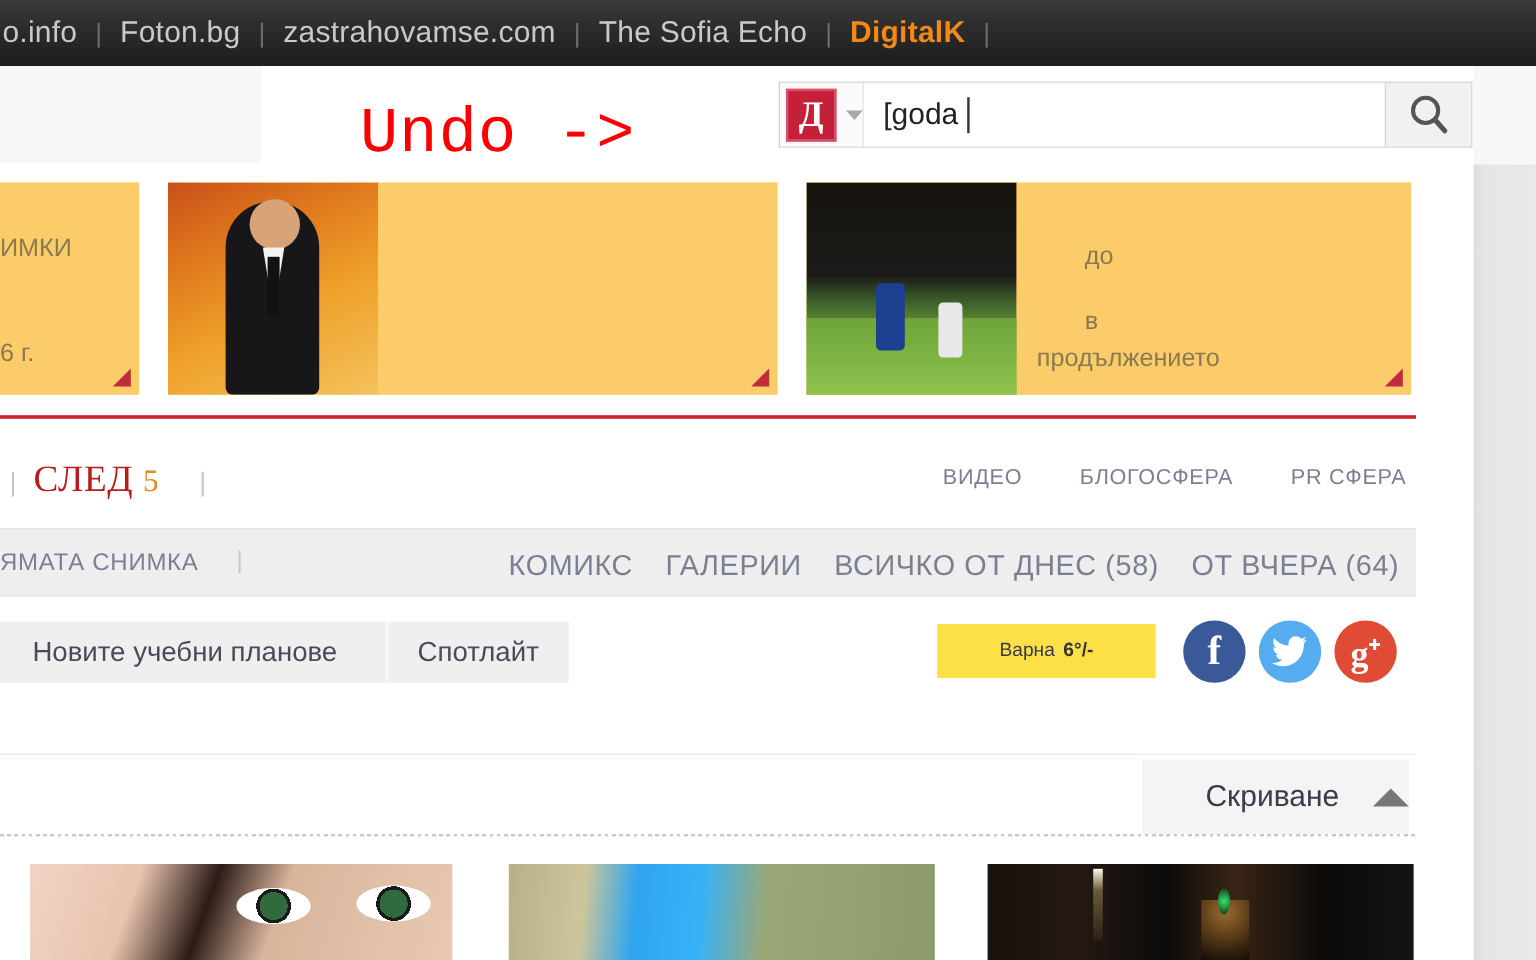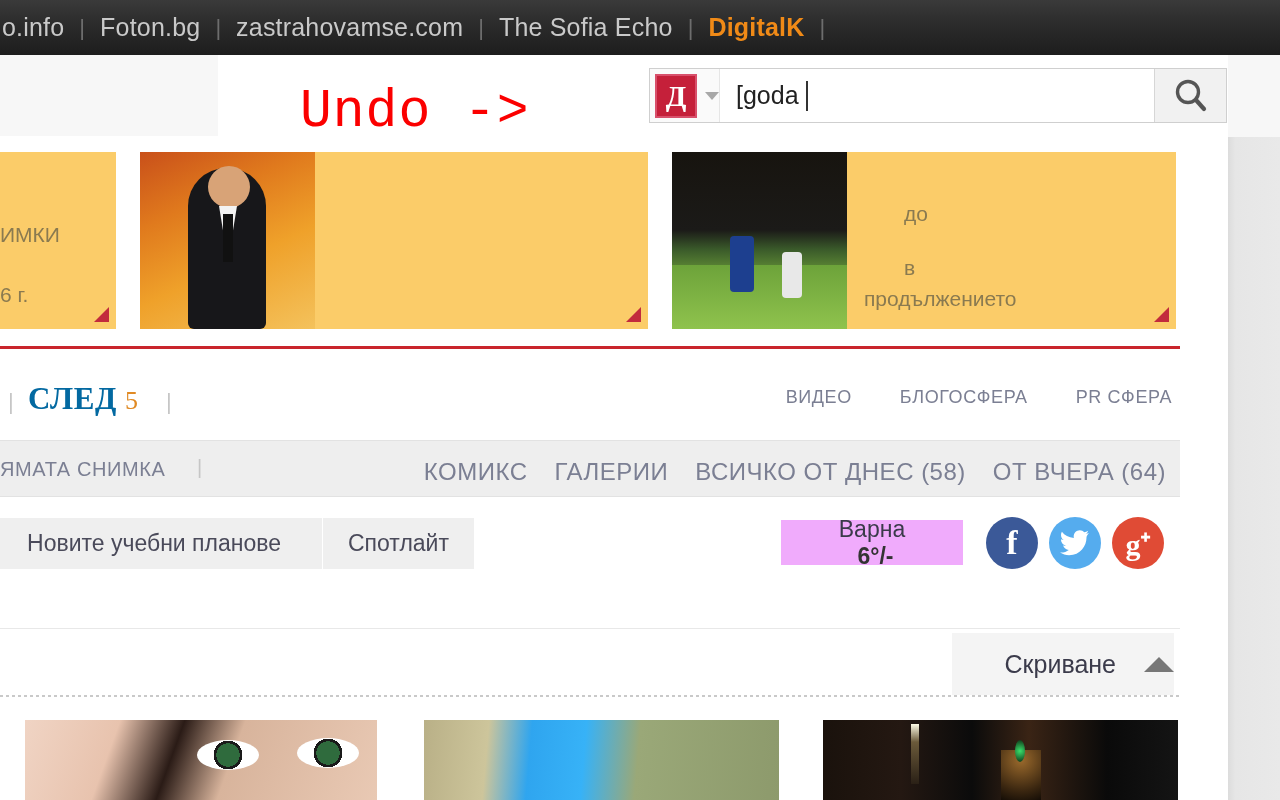--- a/index.html
+++ b/index.html
@@ -90,21 +90,21 @@
     white-space: nowrap;
   }
   .card .corner {
     position: absolute; right: 7px; bottom: 7px;
     width: 0; height: 0;
     border-left: 15px solid transparent;
     border-bottom: 15px solid #c22b3d;
   }
   
   #card1 { left: -112px; width: 228px; }
-  #card1 .ctext.l1 { left: 112px; top: 68px; }
+  #card1 .ctext.l1 { left: 112px; top: 40px; }
   #card1 .ctext.l2 { left: 112px; top: 128px; }
   
   #card2 { left: 140px; width: 508px; }
   #card2 .thumb { width: 175px;
     background: linear-gradient(155deg,#c9501a 0%,#e07a1d 30%,#efa12a 60%,#f4c25c 100%); }
   
   #card3 { left: 672px; width: 504px; }
   #card3 .thumb { width: 175px;
     background: linear-gradient(180deg,#17140f 0%,#1b1a18 44%,#3a5a2a 55%,#6fa03a 72%,#8dba4b 100%); }
   #card3 .ctext.r1 { left: 232px; top: 47px; }
@@ -148,21 +148,21 @@
 
   
   .nav1 {
     position: absolute; left: 0; top: 375px; width: 1180px; height: 56px;
   }
   .nav1 .brand {
     position: absolute; left: 28px; top: 6px;
     font-family: "Liberation Serif", serif; font-size: 31px; color: #3b3b3b;
     letter-spacing: .5px;
   }
-  .nav1 .brand b { color: #0369a1; font-weight: bold; }
+  .nav1 .brand b { color: #b91c1c; font-weight: normal; }
   .nav1 .brand .num { color: #e08a24; font-size: 26px; }
   .nav1 .pipe { position: absolute; top: 14px; color: #c6c6c6; font-size: 22px; }
   .nav1 .right {
     position: absolute; right: 8px; top: 12px;
     display: flex; align-items: center; gap: 48px;
   }
   .nav1 .right span {
     font-size: 18px; color: #7b7f93; letter-spacing: .6px;
   }
 
@@ -187,22 +187,22 @@
   .row3 { position: absolute; left: 0; top: 518px; width: 1180px; height: 58px; }
   .tabchip {
     position: absolute; top: 0; height: 51px; background: #efefef;
     display: flex; align-items: center; justify-content: center;
     font-size: 23px; color: #4a4a5a;
   }
   #tab1 { left: -14px; width: 336px; }
   #tab2 { left: 323px; width: 151px; }
   .weather {
     position: absolute; left: 781px; top: 2px; width: 182px; height: 45px;
-    background: #f0abfc; display: flex; align-items: center; justify-content: center;
-    font-size: 23px; color: #3a3a4a; flex-direction: column;
+    background: #fde047; display: flex; align-items: center; justify-content: center;
+    font-size: 16px; color: #3a3a4a;
   }
   .weather b { color: #333; font-weight: bold; padding-left: 7px; }
   .social { position: absolute; left: 986px; top: -1px; display: flex; gap: 11px; }
   .soc {
     width: 52px; height: 52px; border-radius: 50%;
     display: flex; align-items: center; justify-content: center;
     color: #fff; font-weight: bold;
   }
   .soc.fb { background: #3b5998; font-family: "Liberation Serif", serif; font-size: 34px; }
   .soc.tw { background: #55acee; font-size: 28px; }

